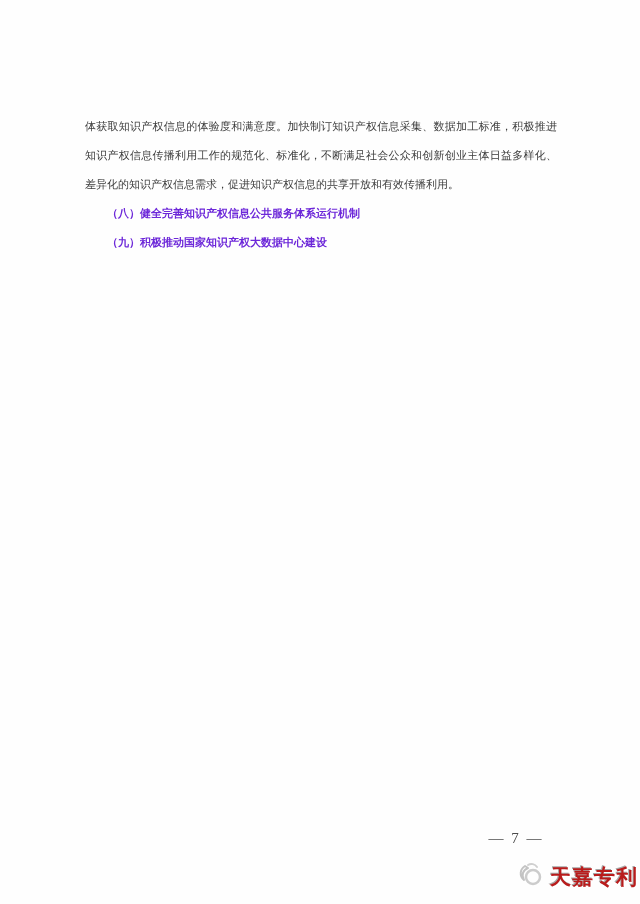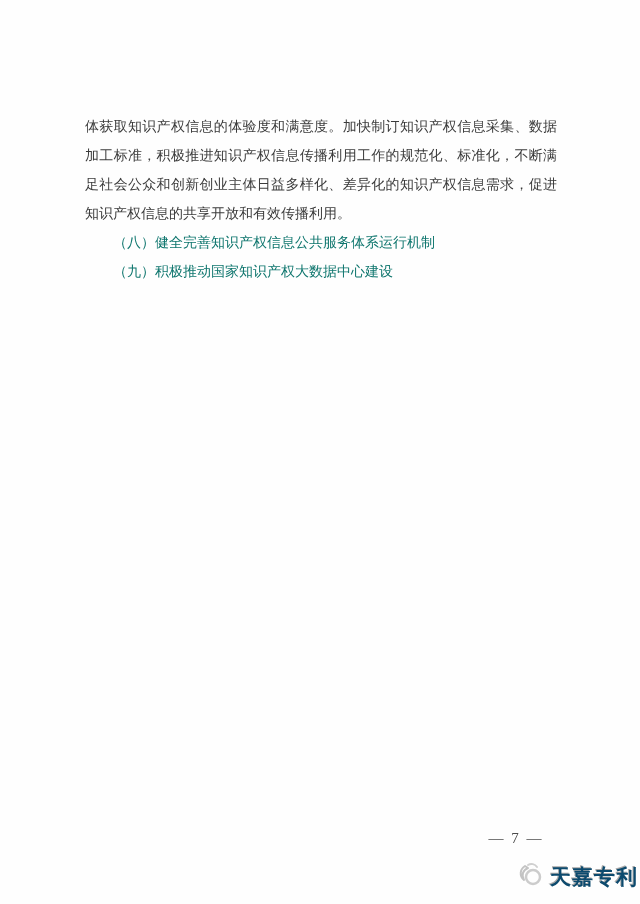--- a/index.html
+++ b/index.html
@@ -23,29 +23,29 @@
     color: #3b3b3b;
     font-size: 16.8px;
     line-height: 29px;
     text-align: justify;
     text-justify: inter-ideograph;
     word-break: break-all;
   }
   #text-column p, #text-column h2, #text-column h3 {
     margin: 0;
     padding: 0;
-    font-size: 14px;
+    font-size: 11px;
     line-height: 29px;
   }
   .para-continued { text-indent: 0; }
   .para-indented { text-indent: 2em; }
   .subheading {
-    font-weight: normal;
+    font-weight: bold;
     text-indent: 2em;
-    color: #0f766e;
+    color: #6d28d9;
     font-family: "Liberation Serif", "DejaVu Serif", serif;
   }
   .major-heading {
     font-weight: bold;
     text-indent: 2em;
     color: #2d2d2d;
     font-family: "Liberation Sans", "DejaVu Sans", sans-serif;
     letter-spacing: 0.5px;
   }
   #page-number {
@@ -62,21 +62,21 @@
   }
   #watermark {
     position: absolute;
     top: 860px;
     left: 516px;
     display: flex;
     align-items: center;
     gap: 4px;
   }
   #watermark .wm-text {
-    color: #0c4a6e;
+    color: #b91c1c;
     font-size: 21px;
     font-weight: bold;
     letter-spacing: 1px;
     font-family: Liberation Mono, monospace;
     text-shadow: -1px -1px 0 #a9a9a9, 1px 1px 0 #ffffff;
   }
   .wm-logo { display: inline-block; }
 </style>
 </head>
 <body>

